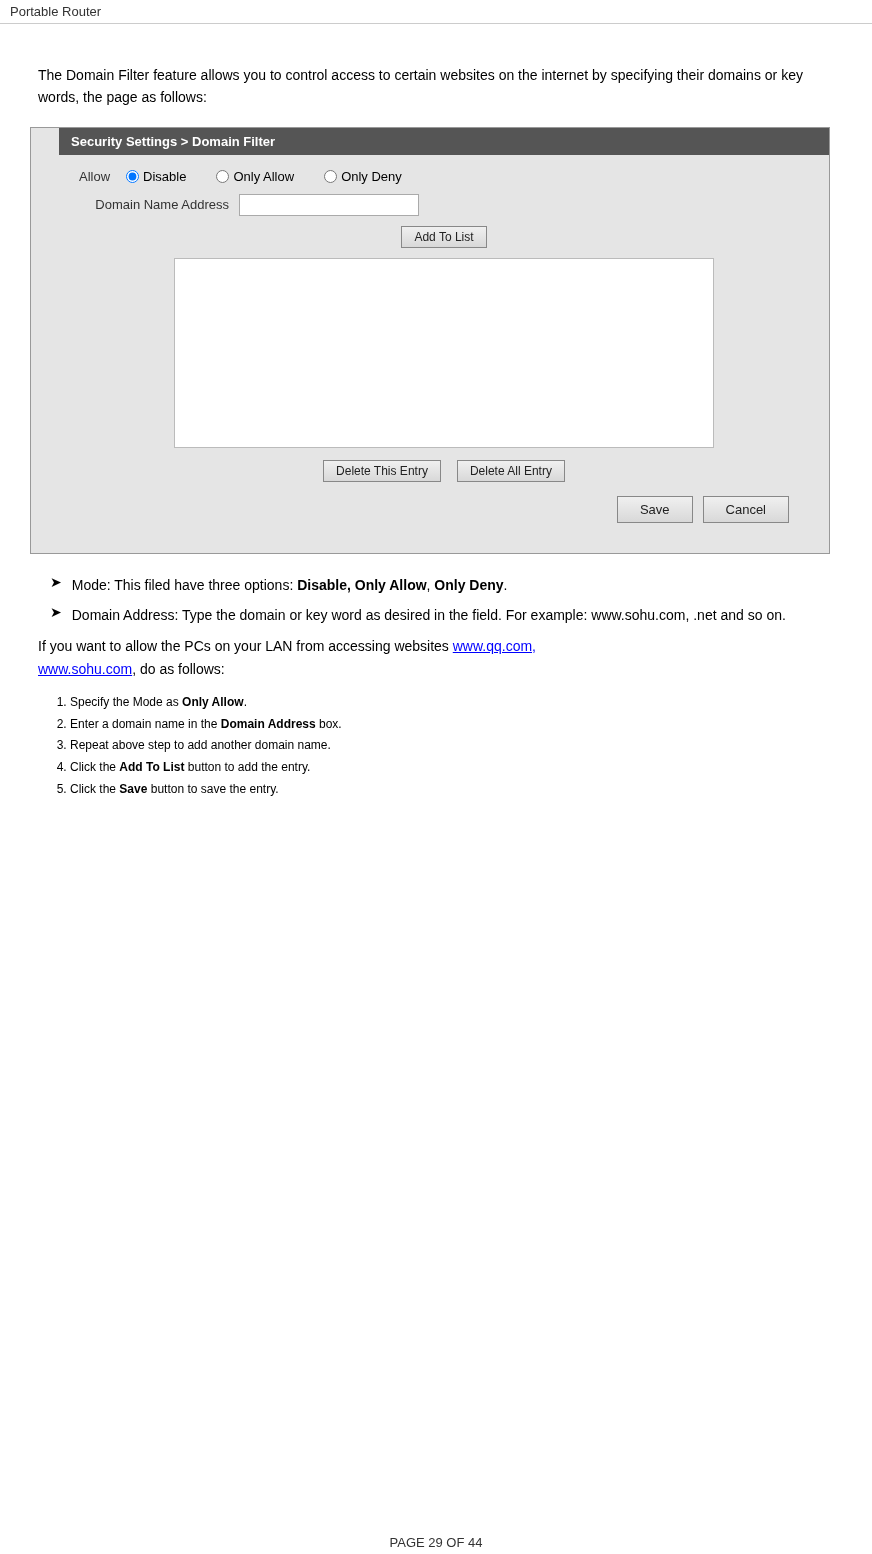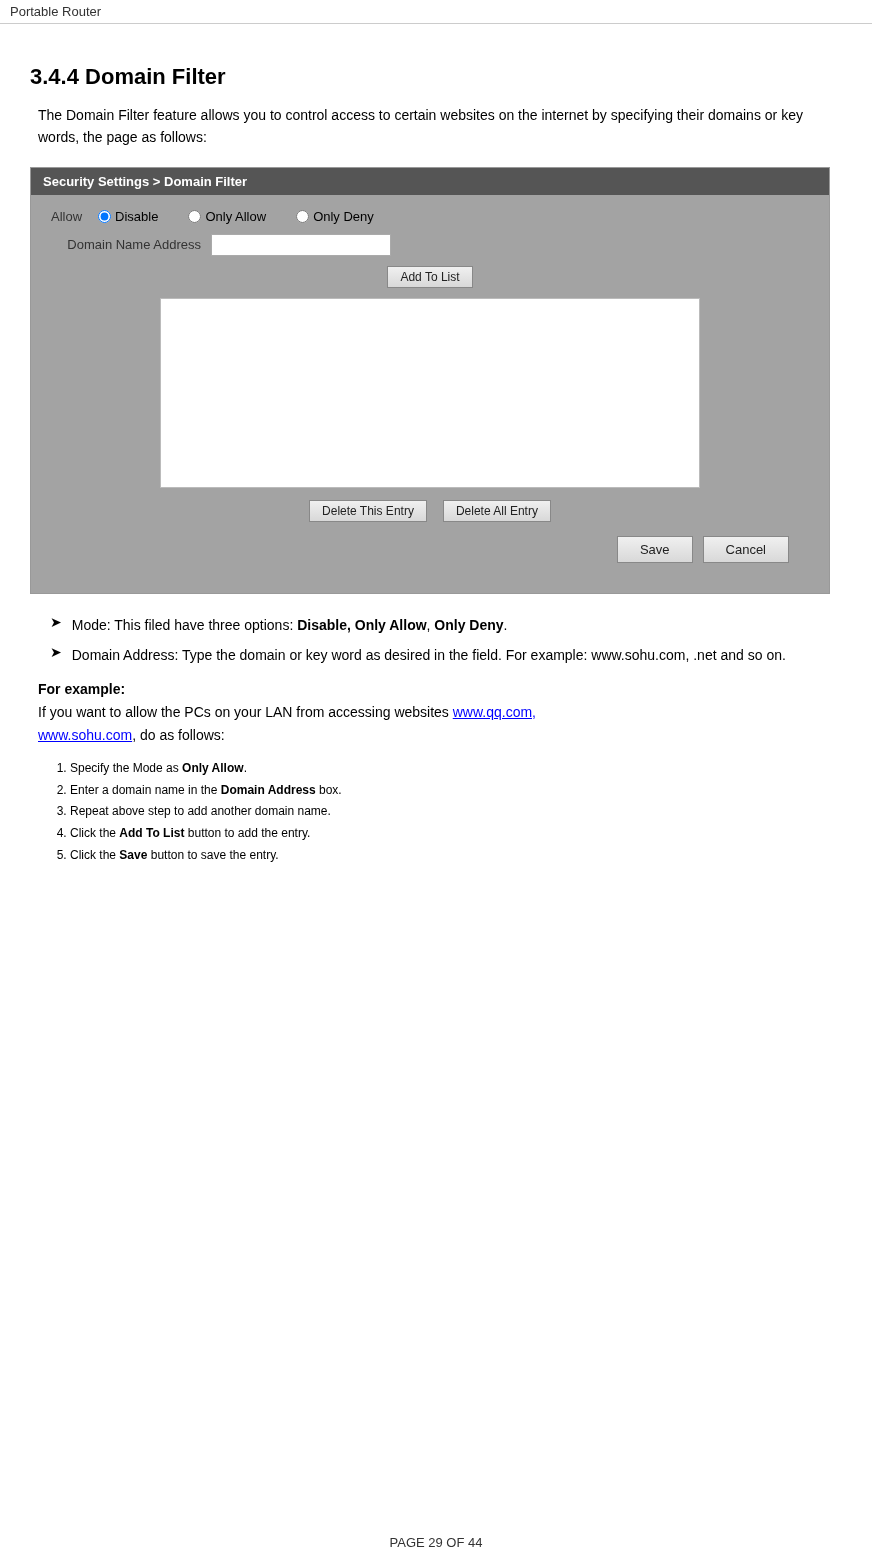--- a/index.html
+++ b/index.html
@@ -27,23 +27,24 @@
       margin-bottom: 14px;
     }
     .intro-text {
       font-size: 14px;
       margin-left: 8px;
       margin-bottom: 18px;
       line-height: 1.6;
     }
     .ui-box {
       border: 1px solid #999;
-      background: #a3a3a3;
+      background: #e5e5e5;
       width: 800px;
       margin-bottom: 20px;
+      padding-left: 28px;
     }
     .ui-box-header {
       background: #555;
       color: #fff;
       font-size: 13px;
       font-weight: bold;
       padding: 6px 12px;
     }
     .ui-box-body {
       padding: 14px 20px 20px 20px;
@@ -178,23 +179,20 @@
   </style>
 </head>
 <body>
 
 <div class="page-header">
   <span>Portable Router</span>
 </div>
 
 <div class="content">
 
-  <div class="section-title">
-    <span>3.4.4</span>&nbsp;<span>Domain Filter</span>
-  </div>
 
   <div class="intro-text">
     <span>The Domain Filter feature allows you to control access to certain websites on the internet by specifying their domains or key words, the page as follows:</span>
   </div>
 
   <div class="ui-box">
     <div class="ui-box-header">
       <span>Security Settings &gt; Domain Filter</span>
     </div>
     <div class="ui-box-body">
@@ -247,23 +245,20 @@
       Mode: This filed have three options: <strong>Disable, Only Allow</strong>, <strong>Only Deny</strong>.
     </span>
   </div>
   <div class="bullet-item">
     <span class="bullet-arrow">➤</span>
     <span class="bullet-text">
       Domain Address: Type the domain or key word as desired in the field. For example: www.sohu.com, .net and so on.
     </span>
   </div>
 
-  <div class="for-example">
-    <span>For example</span>:
-  </div>
   <div class="example-text">
     If you want to allow the PCs on your LAN from accessing websites&nbsp;<span class="link-text">www.qq.com,</span><br>
     <span class="link-text">www.sohu.com</span>, do as follows:
   </div>
 
   <ol>
     <li>Specify the Mode as <strong>Only Allow</strong>.</li>
     <li>Enter a domain name in the <strong>Domain Address</strong> box.</li>
     <li>Repeat above step to add another domain name.</li>
     <li>Click the <strong>Add To List</strong> button to add the entry.</li>

